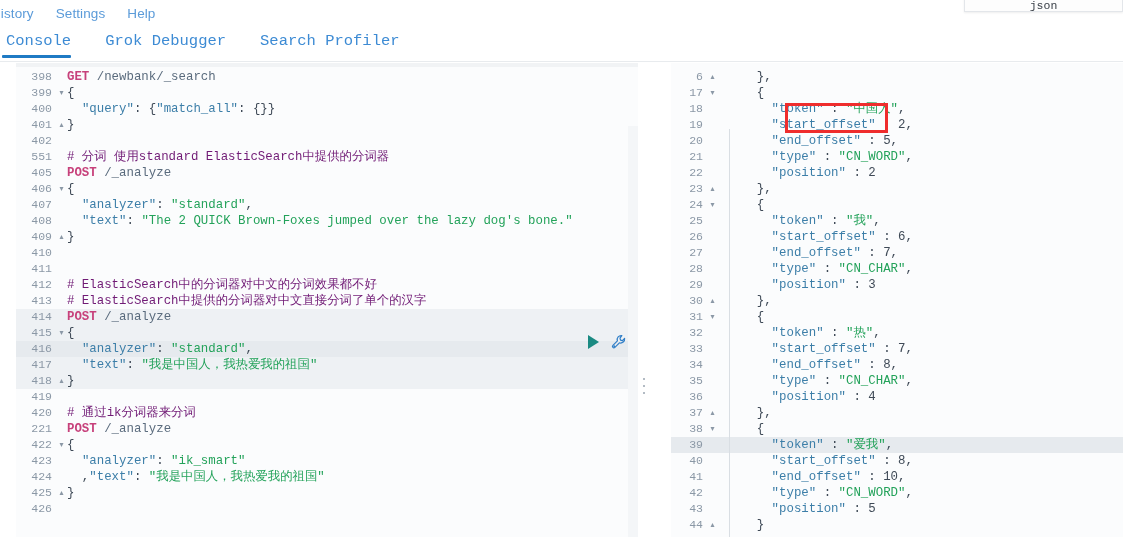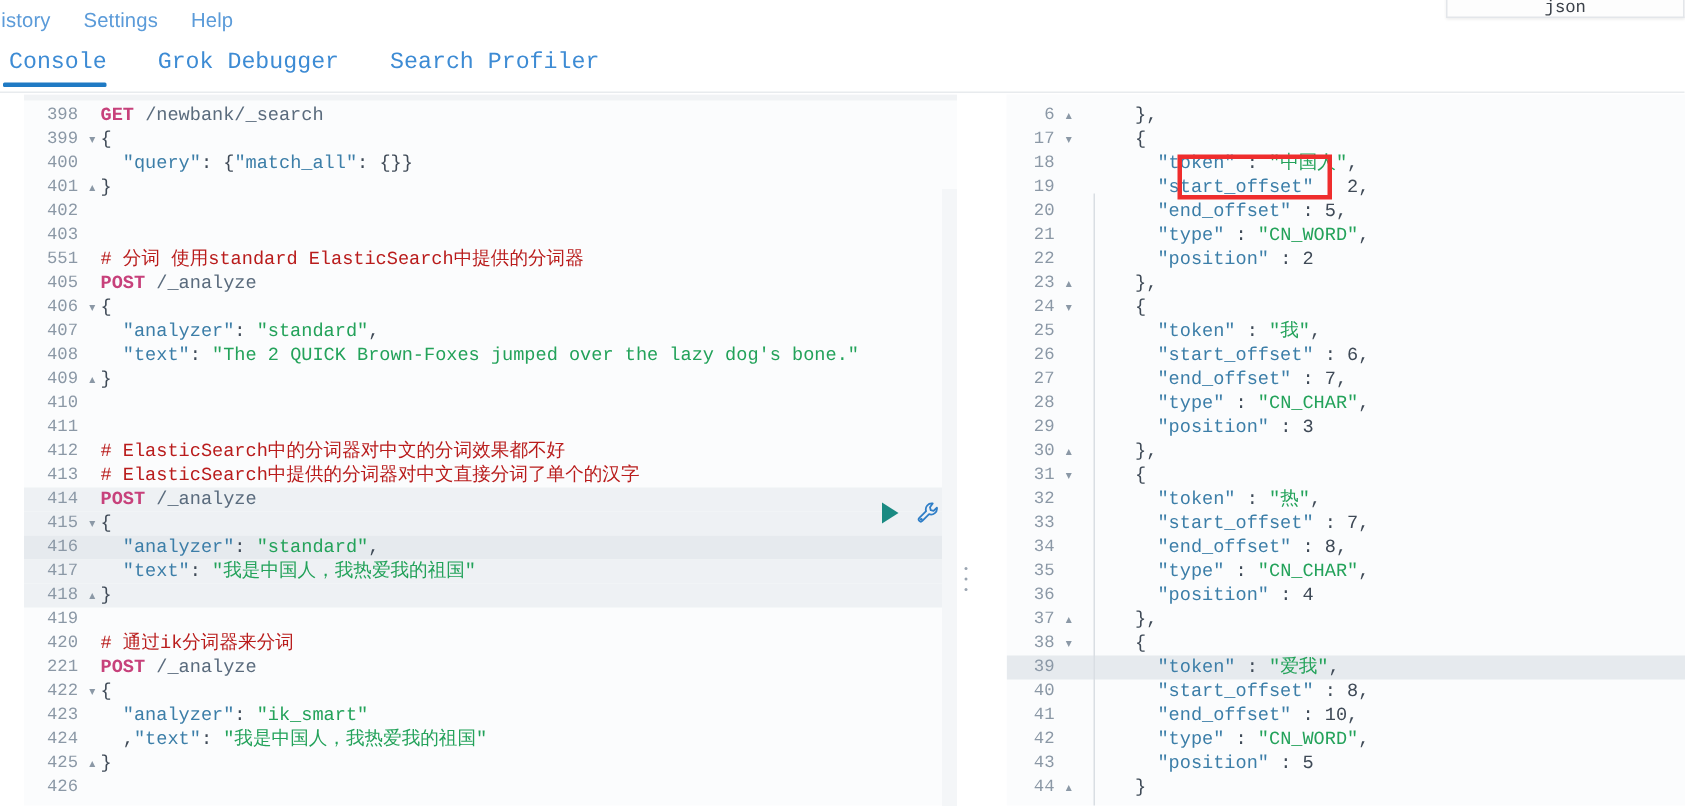--- a/index.html
+++ b/index.html
@@ -111,21 +111,21 @@
   .pane-right .code { padding-left: 9px; }
 
   .indent-guide {
     position: absolute; left: 713px; top: 66px; width: 1px; height: 408px;
     background: #d9dee3; z-index: 2;
   }
 
   
   .t-method  { color: #c7417b; font-weight: 600; }
   .t-url     { color: #5a6b7d; }
-  .t-comment { color: #b91c1c; }
+  .t-comment { color: #701a75; }
   .t-key     { color: #3c7ea8; }
   .t-str     { color: #23a25a; }
   .t-num     { color: #3f4a57; }
   .t-punc    { color: #3f4a57; }
   .t-plain   { color: #3f4a57; }
 
   
   .actions {
     position: absolute; left: 588px; top: 334px;
     display: flex; align-items: center; gap: 12px; z-index: 5;
@@ -182,21 +182,20 @@
 
 <div class="editors">
 
   <div class="pane pane-left">
     <div class="code-rows" id="left-rows">
         <div class="row"><span class="ln">398</span><span class="fold"></span><span class="code"><span class="t-method">GET</span><span class="t-plain"> </span><span class="t-url">/newbank/_search</span></span></div>
         <div class="row"><span class="ln">399</span><span class="fold">▾</span><span class="code"><span class="t-punc">{</span></span></div>
         <div class="row"><span class="ln">400</span><span class="fold"></span><span class="code"><span class="t-plain">  </span><span class="t-key">"query"</span><span class="t-punc">: {</span><span class="t-key">"match_all"</span><span class="t-punc">: {}}</span></span></div>
         <div class="row"><span class="ln">401</span><span class="fold">▴</span><span class="code"><span class="t-punc">}</span></span></div>
         <div class="row"><span class="ln">402</span><span class="fold"></span><span class="code"></span></div>
-        <div class="row"><span class="ln">403</span><span class="fold"></span><span class="code"></span></div>
         <div class="row"><span class="ln">551</span><span class="fold"></span><span class="code"><span class="t-comment"># 分词 使用standard ElasticSearch中提供的分词器</span></span></div>
         <div class="row"><span class="ln">405</span><span class="fold"></span><span class="code"><span class="t-method">POST</span><span class="t-plain"> </span><span class="t-url">/_analyze</span></span></div>
         <div class="row"><span class="ln">406</span><span class="fold">▾</span><span class="code"><span class="t-punc">{</span></span></div>
         <div class="row"><span class="ln">407</span><span class="fold"></span><span class="code"><span class="t-plain">  </span><span class="t-key">"analyzer"</span><span class="t-punc">: </span><span class="t-str">"standard"</span><span class="t-punc">,</span></span></div>
         <div class="row"><span class="ln">408</span><span class="fold"></span><span class="code"><span class="t-plain">  </span><span class="t-key">"text"</span><span class="t-punc">: </span><span class="t-str">"The 2 QUICK Brown-Foxes jumped over the lazy dog's bone."</span></span></div>
         <div class="row"><span class="ln">409</span><span class="fold">▴</span><span class="code"><span class="t-punc">}</span></span></div>
         <div class="row"><span class="ln">410</span><span class="fold"></span><span class="code"></span></div>
         <div class="row"><span class="ln">411</span><span class="fold"></span><span class="code"></span></div>
         <div class="row"><span class="ln">412</span><span class="fold"></span><span class="code"><span class="t-comment"># ElasticSearch中的分词器对中文的分词效果都不好</span></span></div>
         <div class="row"><span class="ln">413</span><span class="fold"></span><span class="code"><span class="t-comment"># ElasticSearch中提供的分词器对中文直接分词了单个的汉字</span></span></div>

